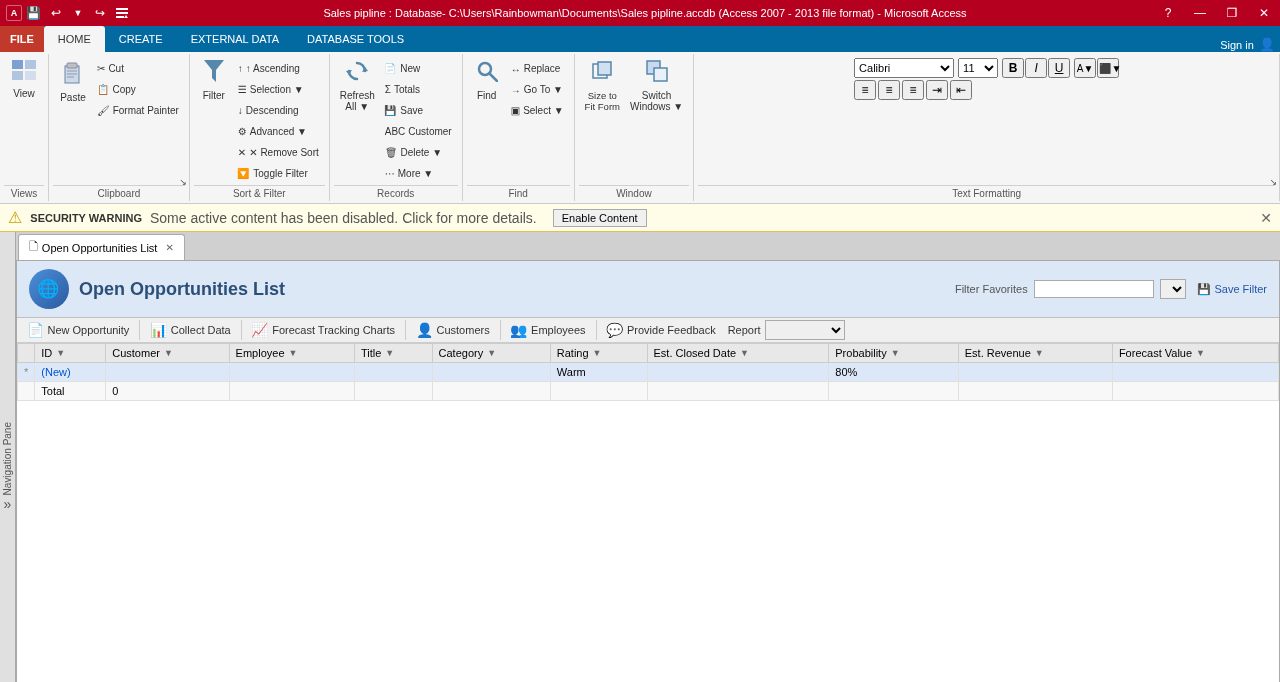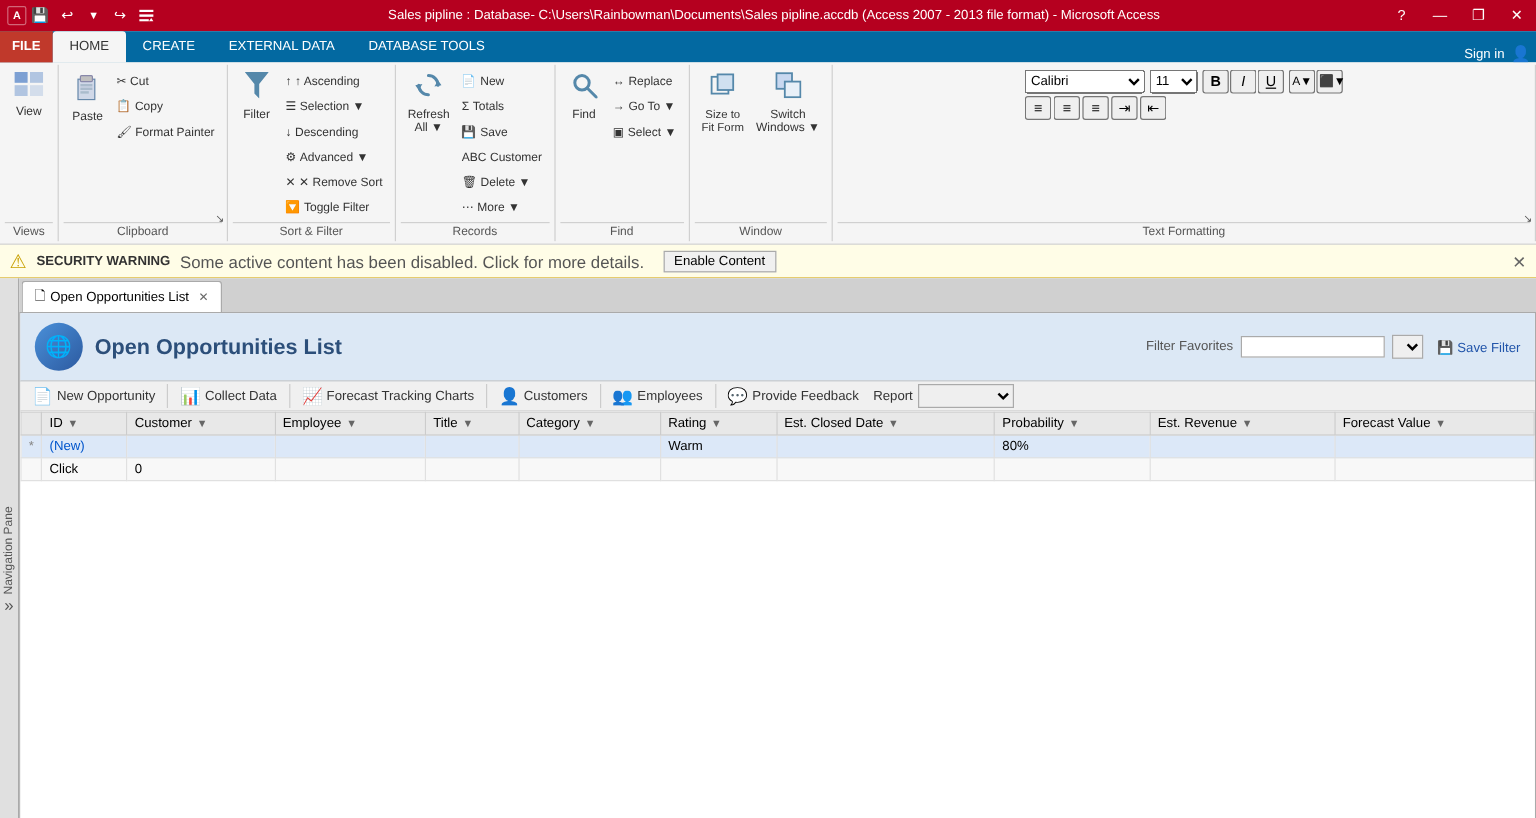--- a/index.html
+++ b/index.html
@@ -753,21 +753,21 @@
               <td></td>
               <td></td>
               <td>Warm</td>
               <td></td>
               <td>80%</td>
               <td></td>
               <td></td>
             </tr>
             <tr class="total-row">
               <td></td>
-              <td>Click</td>
+              <td>Total</td>
               <td>0</td>
               <td></td>
               <td></td>
               <td></td>
               <td></td>
               <td></td>
               <td></td>
               <td></td>
               <td></td>
             </tr>

